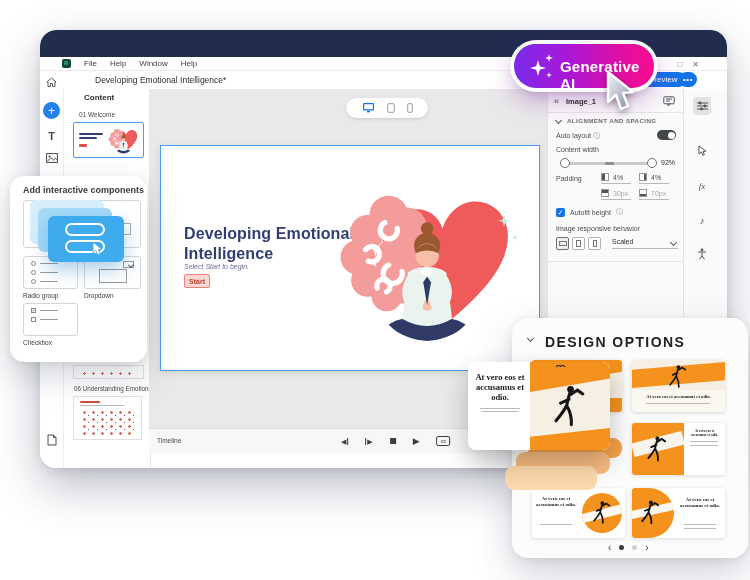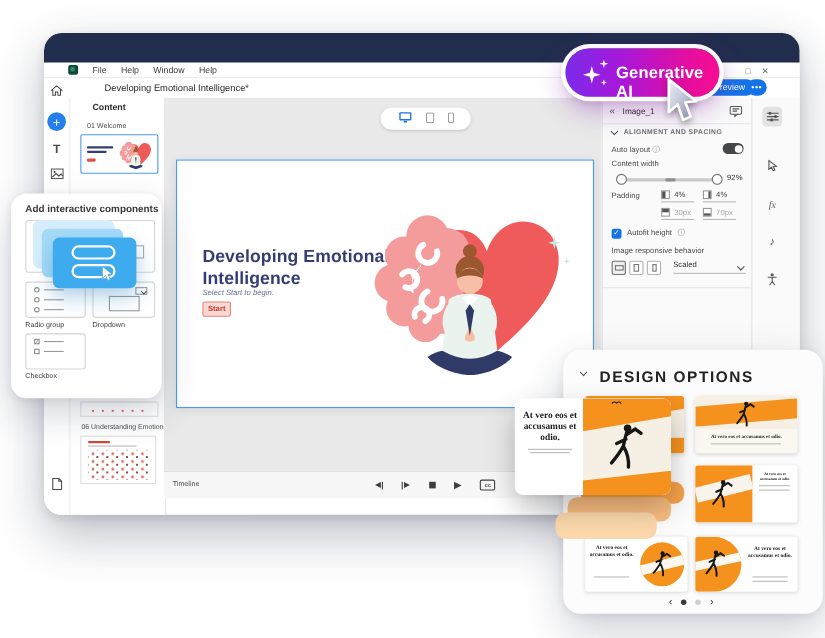--- a/index.html
+++ b/index.html
@@ -68,21 +68,21 @@
   .stop-sq{width:6px;height:6px;background:#3E3E3E;}
   .cc-box{width:12px;height:8px;border:1.1px solid #3E3E3E;border-radius:2px;font-size:4px;font-weight:bold;
           display:flex;align-items:center;justify-content:center;color:#3E3E3E;}
 
   
   #props{left:507px;top:59px;width:136px;height:379px;background:#FAFAFA;border-left:1px solid #E3E3E3;
          font-size:7px;color:#4B4B4B;box-sizing:border-box;}
   .prow{position:absolute;left:0;width:136px;}
   .chev{display:inline-block;width:4px;height:4px;border-right:1.3px solid #555;border-bottom:1.3px solid #555;transform:rotate(45deg);}
   #p-head{top:5px;height:18px;border-bottom:1px solid #E6E6E6;}
-  #p-name{position:absolute;left:18px;top:3px;font-size:7.5px;font-weight:normal;color:#2C2C2C;}
+  #p-name{position:absolute;left:18px;top:3px;font-size:7.5px;font-weight:bold;color:#2C2C2C;}
   #p-collapse{position:absolute;left:6px;top:2px;font-size:9px;color:#444;}
   #p-section{top:28px;left:8px;width:128px;font-size:6.2px;font-weight:bold;color:#6E6E6E;letter-spacing:.4px;}
   #p-autolayout{top:42px;}
   .toggle{position:absolute;right:8px;top:-1px;width:19px;height:10px;background:#44474A;border-radius:6px;}
   .toggle:after{content:"";position:absolute;right:1.5px;top:1.5px;width:7px;height:7px;background:#fff;border-radius:50%;}
   #p-cw-label{top:57px;left:8px;}
   .track{position:absolute;left:16px;top:73px;width:90px;height:3px;background:#C9C9C9;border-radius:2px;}
   .track-tick{position:absolute;left:45%;top:0;width:9px;height:3px;background:#8E8E8E;border-radius:1px;}
   .knob{position:absolute;top:-4px;width:10px;height:10px;background:#fff;border:1.6px solid #6E6E6E;border-radius:50%;box-sizing:border-box;}
   #p-cw-val{top:70px;right:8px;position:absolute;font-size:7px;color:#2C2C2C;}

